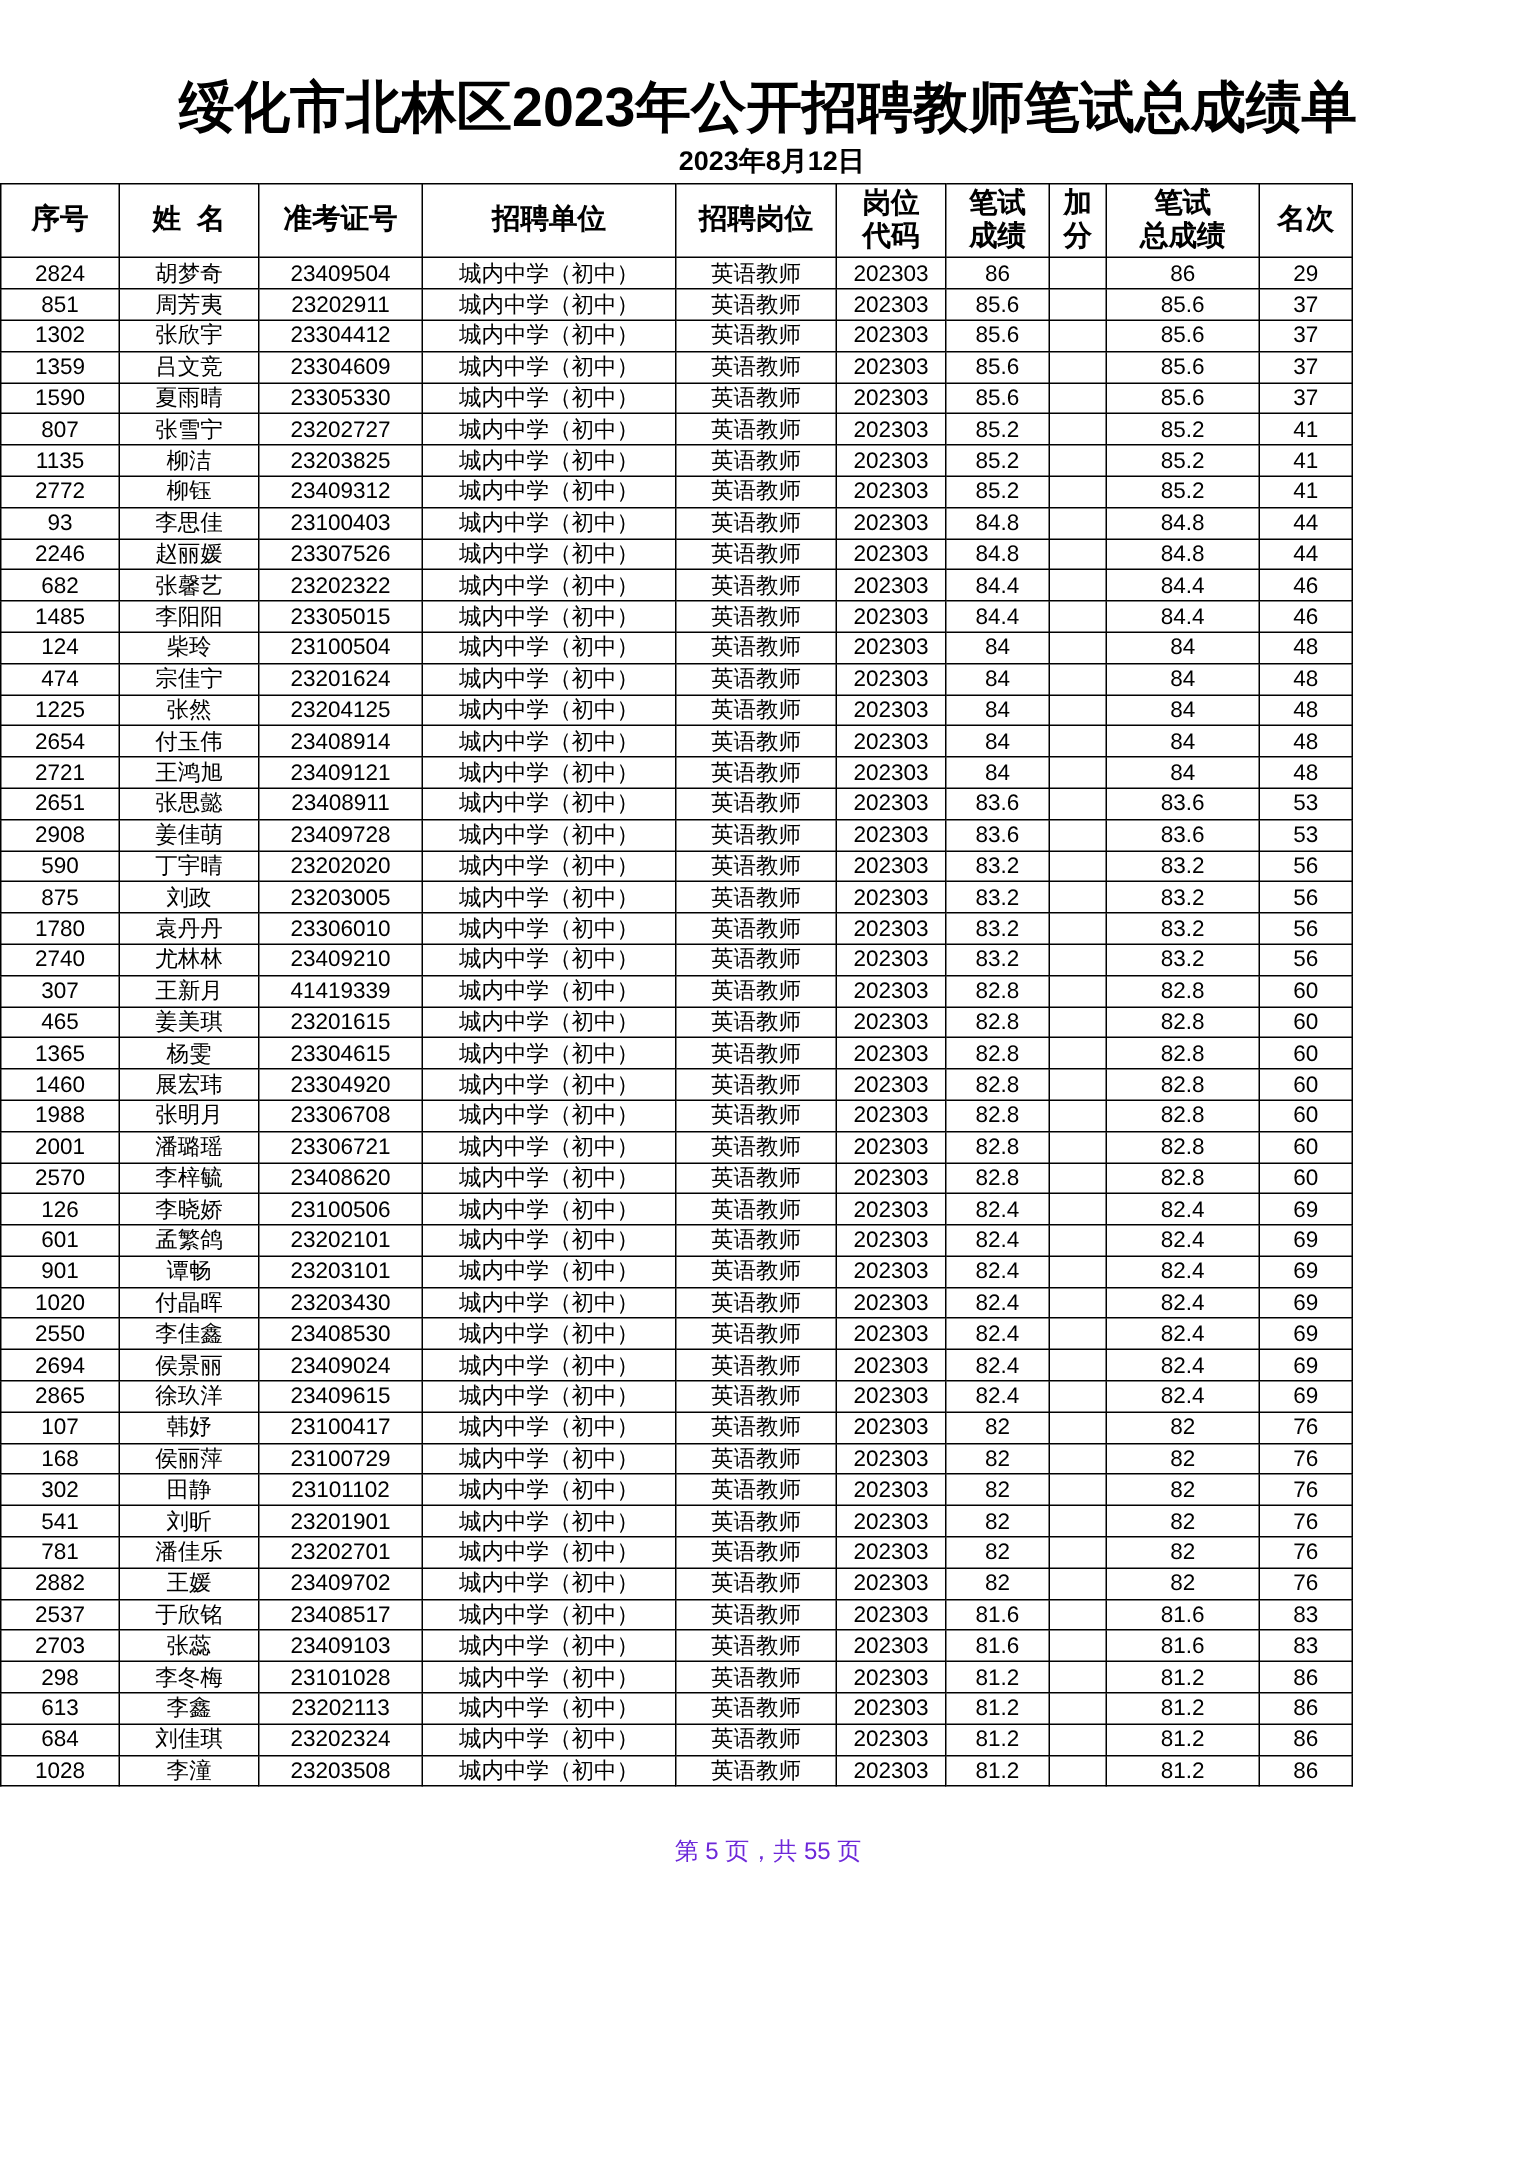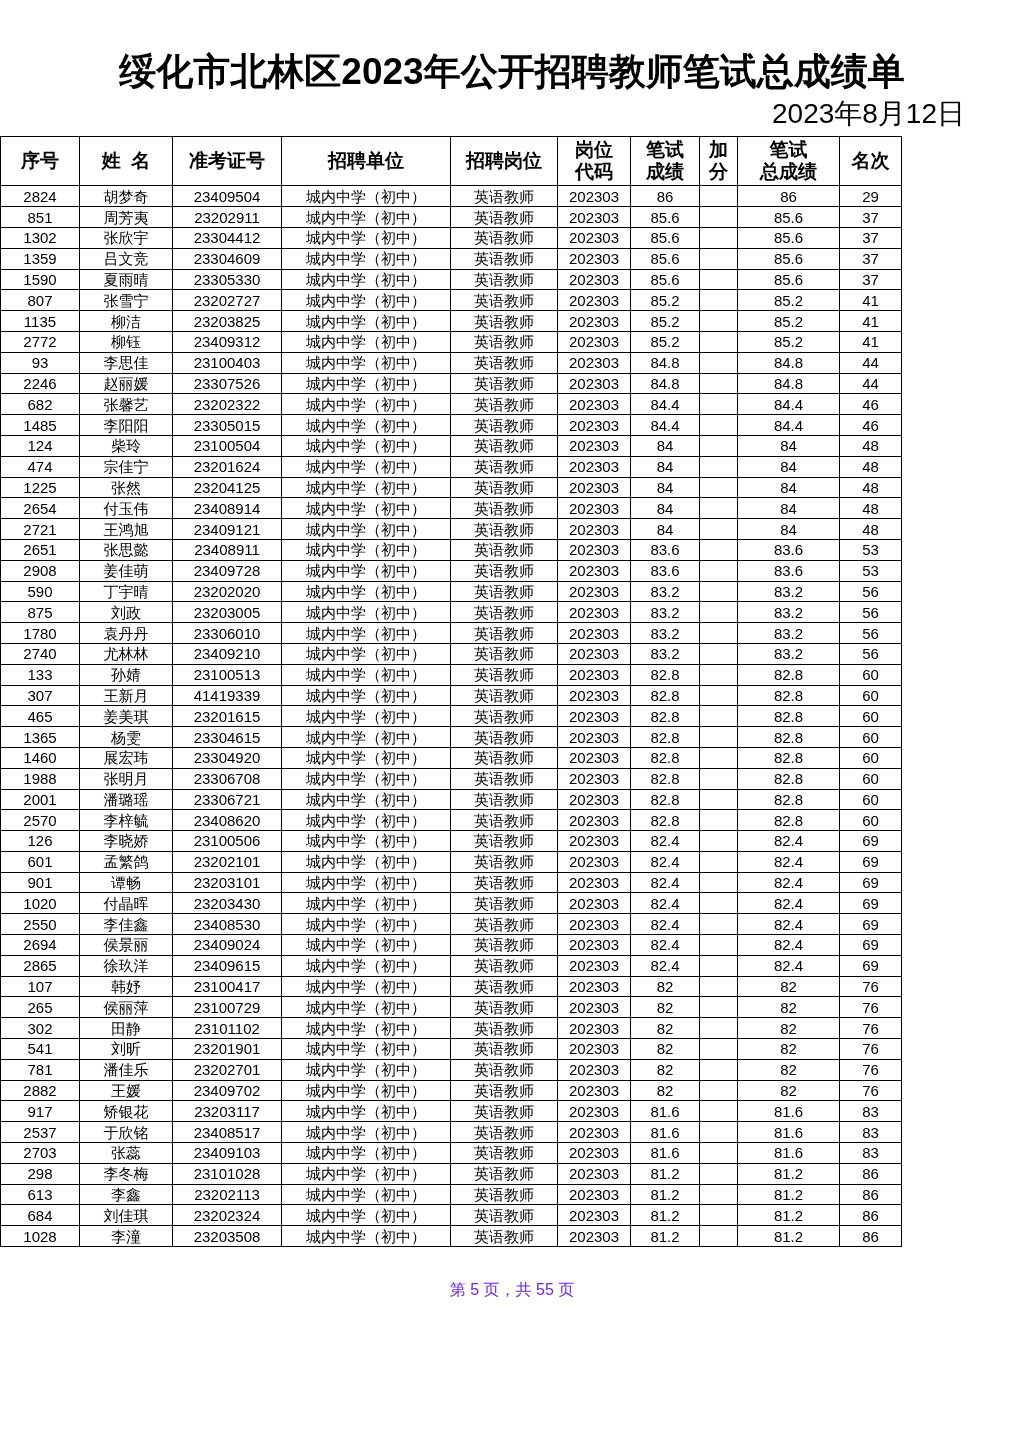--- a/index.html
+++ b/index.html
@@ -21,23 +21,23 @@
     margin: 50px 0 0 0;
     text-align: center;
     font-size: 37px;
     font-weight: bold;
     letter-spacing: 0px;
     line-height: 1.2;
   }
   .doc-date {
     width: 901px;
     margin: 1px 0 3px 64px;
-    text-align: right;
-    font-size: 28px;
-    font-weight: normal;
+    text-align: center;
+    font-size: 18px;
+    font-weight: bold;
   }
   table.score-table {
     border-collapse: collapse;
     table-layout: fixed;
     width: 901px;
   }
   .score-table th, .score-table td {
     border: 1.5px solid #000;
     text-align: center;
     vertical-align: middle;
@@ -375,32 +375,20 @@
     <td>23409210</td>
     <td>城内中学（初中）</td>
     <td>英语教师</td>
     <td>202303</td>
     <td>83.2</td>
     <td></td>
     <td>83.2</td>
     <td>56</td>
   </tr>
         <tr>
-    <td>133</td>
-    <td>孙婧</td>
-    <td>23100513</td>
-    <td>城内中学（初中）</td>
-    <td>英语教师</td>
-    <td>202303</td>
-    <td>82.8</td>
-    <td></td>
-    <td>82.8</td>
-    <td>60</td>
-  </tr>
-        <tr>
     <td>307</td>
     <td>王新月</td>
     <td>41419339</td>
     <td>城内中学（初中）</td>
     <td>英语教师</td>
     <td>202303</td>
     <td>82.8</td>
     <td></td>
     <td>82.8</td>
     <td>60</td>
@@ -567,21 +555,21 @@
     <td>23100417</td>
     <td>城内中学（初中）</td>
     <td>英语教师</td>
     <td>202303</td>
     <td>82</td>
     <td></td>
     <td>82</td>
     <td>76</td>
   </tr>
         <tr>
-    <td>265</td>
+    <td>168</td>
     <td>侯丽萍</td>
     <td>23100729</td>
     <td>城内中学（初中）</td>
     <td>英语教师</td>
     <td>202303</td>
     <td>82</td>
     <td></td>
     <td>82</td>
     <td>76</td>
   </tr>
@@ -625,32 +613,20 @@
     <td>2882</td>
     <td>王媛</td>
     <td>23409702</td>
     <td>城内中学（初中）</td>
     <td>英语教师</td>
     <td>202303</td>
     <td>82</td>
     <td></td>
     <td>82</td>
     <td>76</td>
-  </tr>
-        <tr>
-    <td>917</td>
-    <td>矫银花</td>
-    <td>23203117</td>
-    <td>城内中学（初中）</td>
-    <td>英语教师</td>
-    <td>202303</td>
-    <td>81.6</td>
-    <td></td>
-    <td>81.6</td>
-    <td>83</td>
   </tr>
         <tr>
     <td>2537</td>
     <td>于欣铭</td>
     <td>23408517</td>
     <td>城内中学（初中）</td>
     <td>英语教师</td>
     <td>202303</td>
     <td>81.6</td>
     <td></td>

